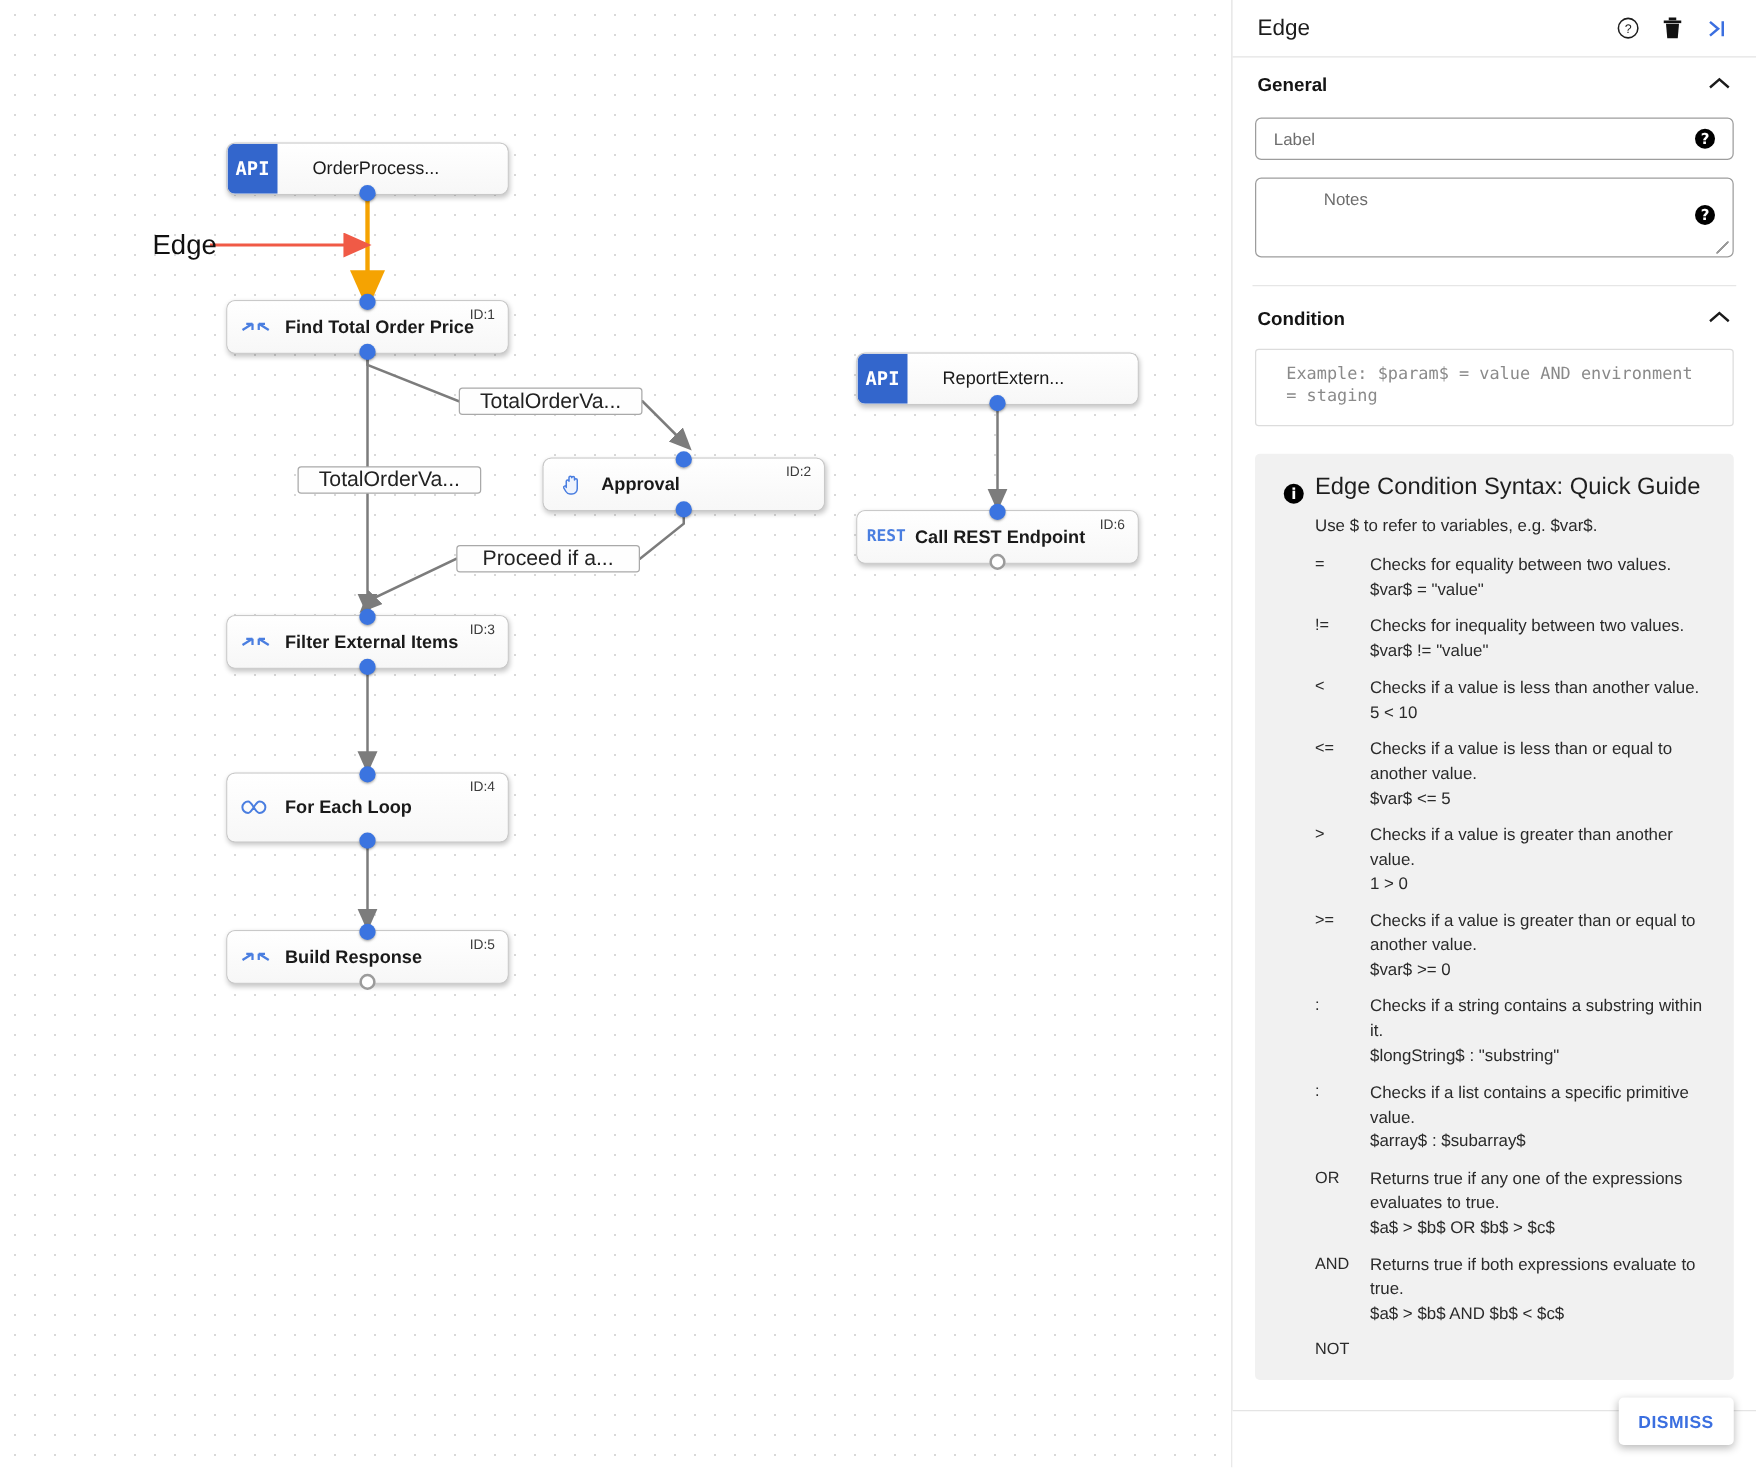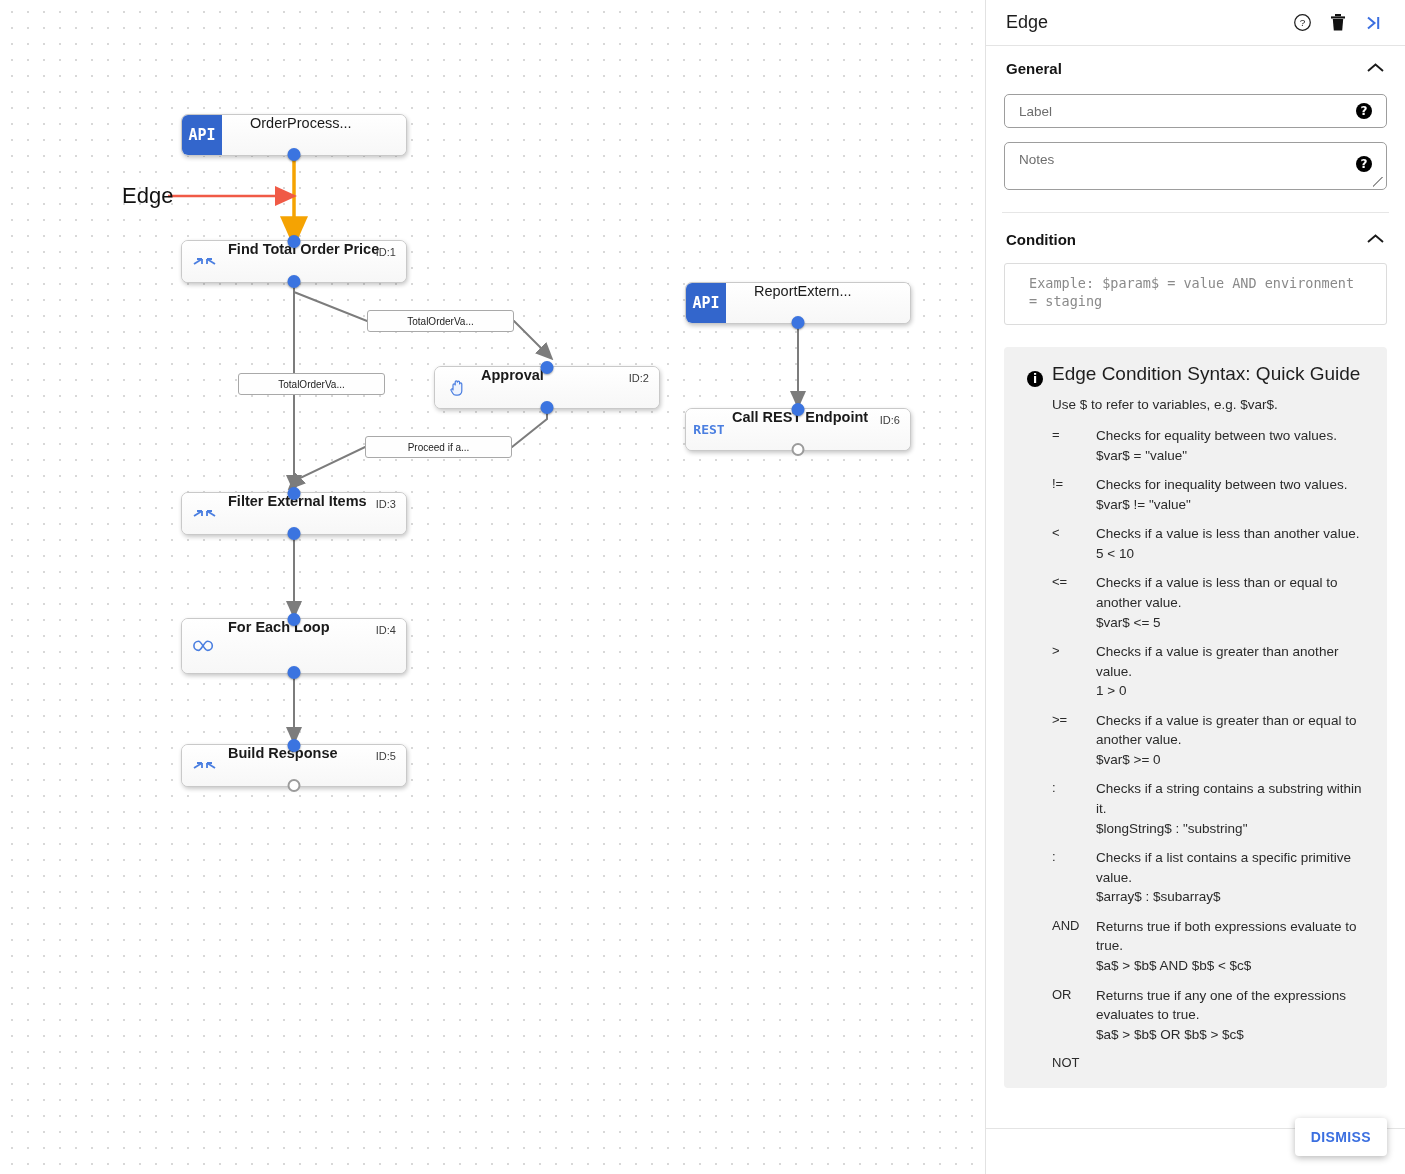--- a/index.html
+++ b/index.html
@@ -29,21 +29,21 @@
     position: absolute;
     background: #fdfdfd;
     border: 1px solid #c9c9c9;
     border-radius: 7px;
     box-shadow: 1px 2px 4px rgba(0,0,0,0.22);
     display: flex;
     align-items: center;
     overflow: visible;
   }
   .node .node-inner {
-    display: flex; 
+    display: flex; align-items: center;
     width: 100%; height: 100%;
     border-radius: 6px; overflow: hidden;
     background: linear-gradient(#ffffff,#f7f7f7);
   }
   .badge {
     width: 40px; align-self: stretch;
     background: #3366cc;
     color: #ffffff;
     display: flex; align-items: center; justify-content: center;
     font-family: "DejaVu Sans Mono", monospace;
@@ -73,21 +73,21 @@
   .port.bottom { bottom: -6px; }
   .port.hollow { background: #ffffff; border: 2px solid #9b9b9b; box-shadow:none; }
 
   .edge-label {
     position: absolute;
     background: #fefefe;
     border: 1px solid #a9a9a9;
     border-radius: 3px;
     height: 22px;
     display: flex; align-items: center; justify-content: center;
-    font-size: 10px; color: #222;
+    font-size: 17px; color: #222;
     white-space: nowrap;
     padding: 0 8px;
   }
 
   .annot-label {
     position: absolute;
     font-size: 22px; color: #111;
     font-family: "Liberation Sans", sans-serif;
   }
 
@@ -124,21 +124,21 @@
   .divider { height: 1px; background: #e6e6e6; margin: 8px 0 0 0; }
 
   .field {
     position: relative;
     border: 1px solid #9d9d9d;
     border-radius: 5px;
     background: #fff;
     margin: 4px 2px 0 2px;
   }
   .field.input-single { height: 34px; display: flex; align-items: center; }
-  .field.input-multi { height: 48px; }
+  .field.input-multi { height: 64px; padding-left: 40px; }
   .field .ph {
     font-size: 13.5px; color: #6d6d6d;
     padding: 0 14px;
   }
   .field.input-multi .ph { display:block; padding-top: 9px; }
   .field .help-dot {
     position: absolute; right: 14px; top: 50%; transform: translateY(-50%);
     width: 16px; height: 16px; border-radius: 50%;
     background: #000; color: #fff;
     font-size: 12px; font-weight: 700;
@@ -494,31 +494,31 @@
                 </div>
             </div>
             <div class="op-row">
               <div class="op-sym">:</div>
               <div>
                   <div class="op-desc">Checks if a list contains a specific primitive value.</div>
               <div class="op-ex">$array$ : $subarray$</div>
                 </div>
             </div>
             <div class="op-row">
+              <div class="op-sym">OR</div>
+              <div>
+                  <div class="op-desc">Returns true if any one of the expressions evaluates to true.</div>
+              <div class="op-ex">$a$ &gt; $b$ OR $b$ &gt; $c$</div>
+                </div>
+            </div>
+            <div class="op-row">
               <div class="op-sym">AND</div>
               <div>
                   <div class="op-desc">Returns true if both expressions evaluate to true.</div>
               <div class="op-ex">$a$ &gt; $b$ AND $b$ &lt; $c$</div>
-                </div>
-            </div>
-            <div class="op-row">
-              <div class="op-sym">OR</div>
-              <div>
-                  <div class="op-desc">Returns true if any one of the expressions evaluates to true.</div>
-              <div class="op-ex">$a$ &gt; $b$ OR $b$ &gt; $c$</div>
                 </div>
             </div>
             <div class="op-row" style="margin-bottom:0;">
               <div class="op-sym">NOT</div>
             </div>
           </div>
         </div>
       </div>
     </div>
 

